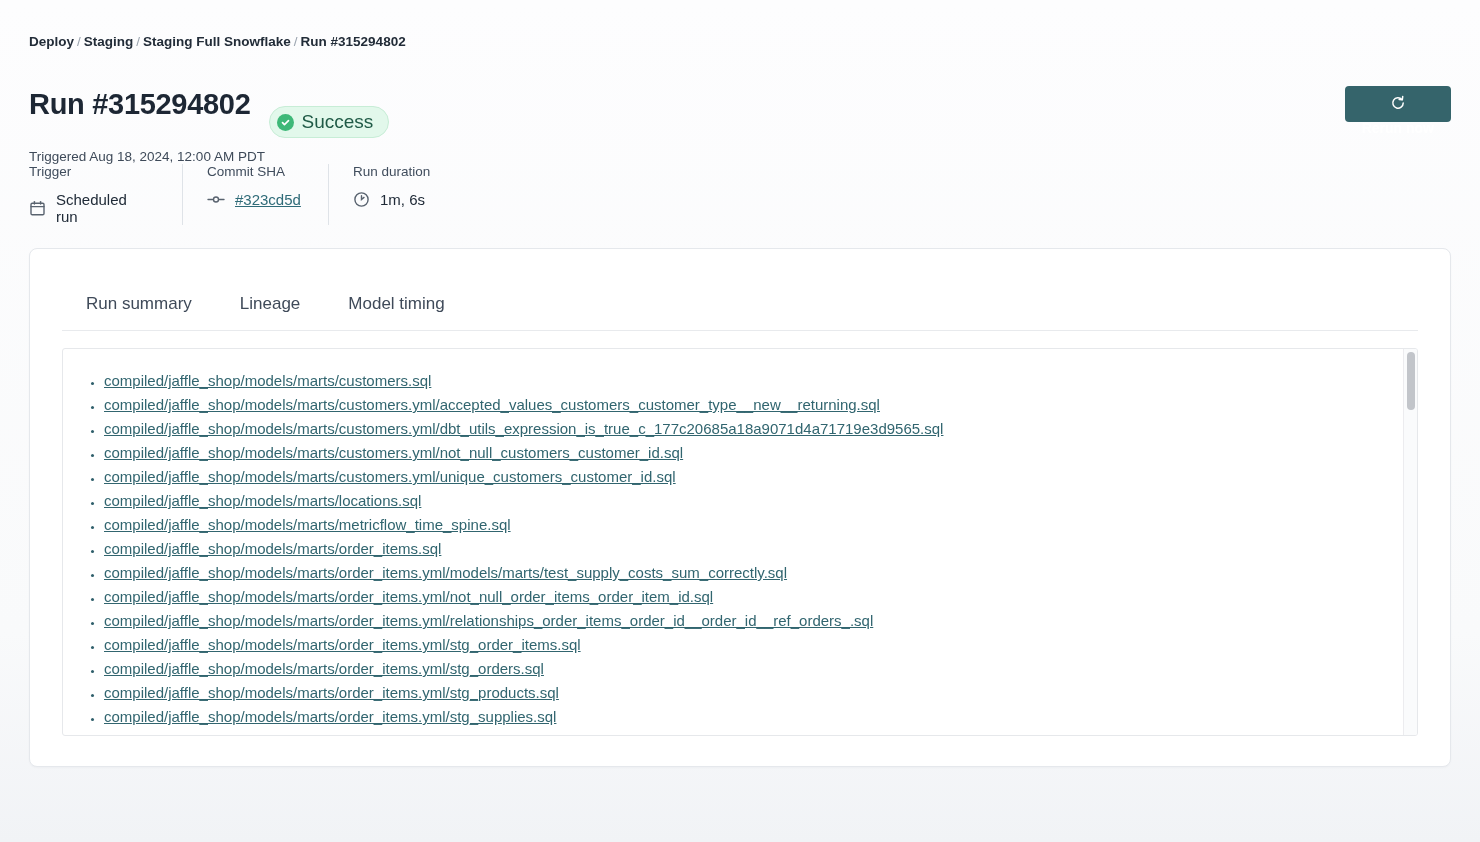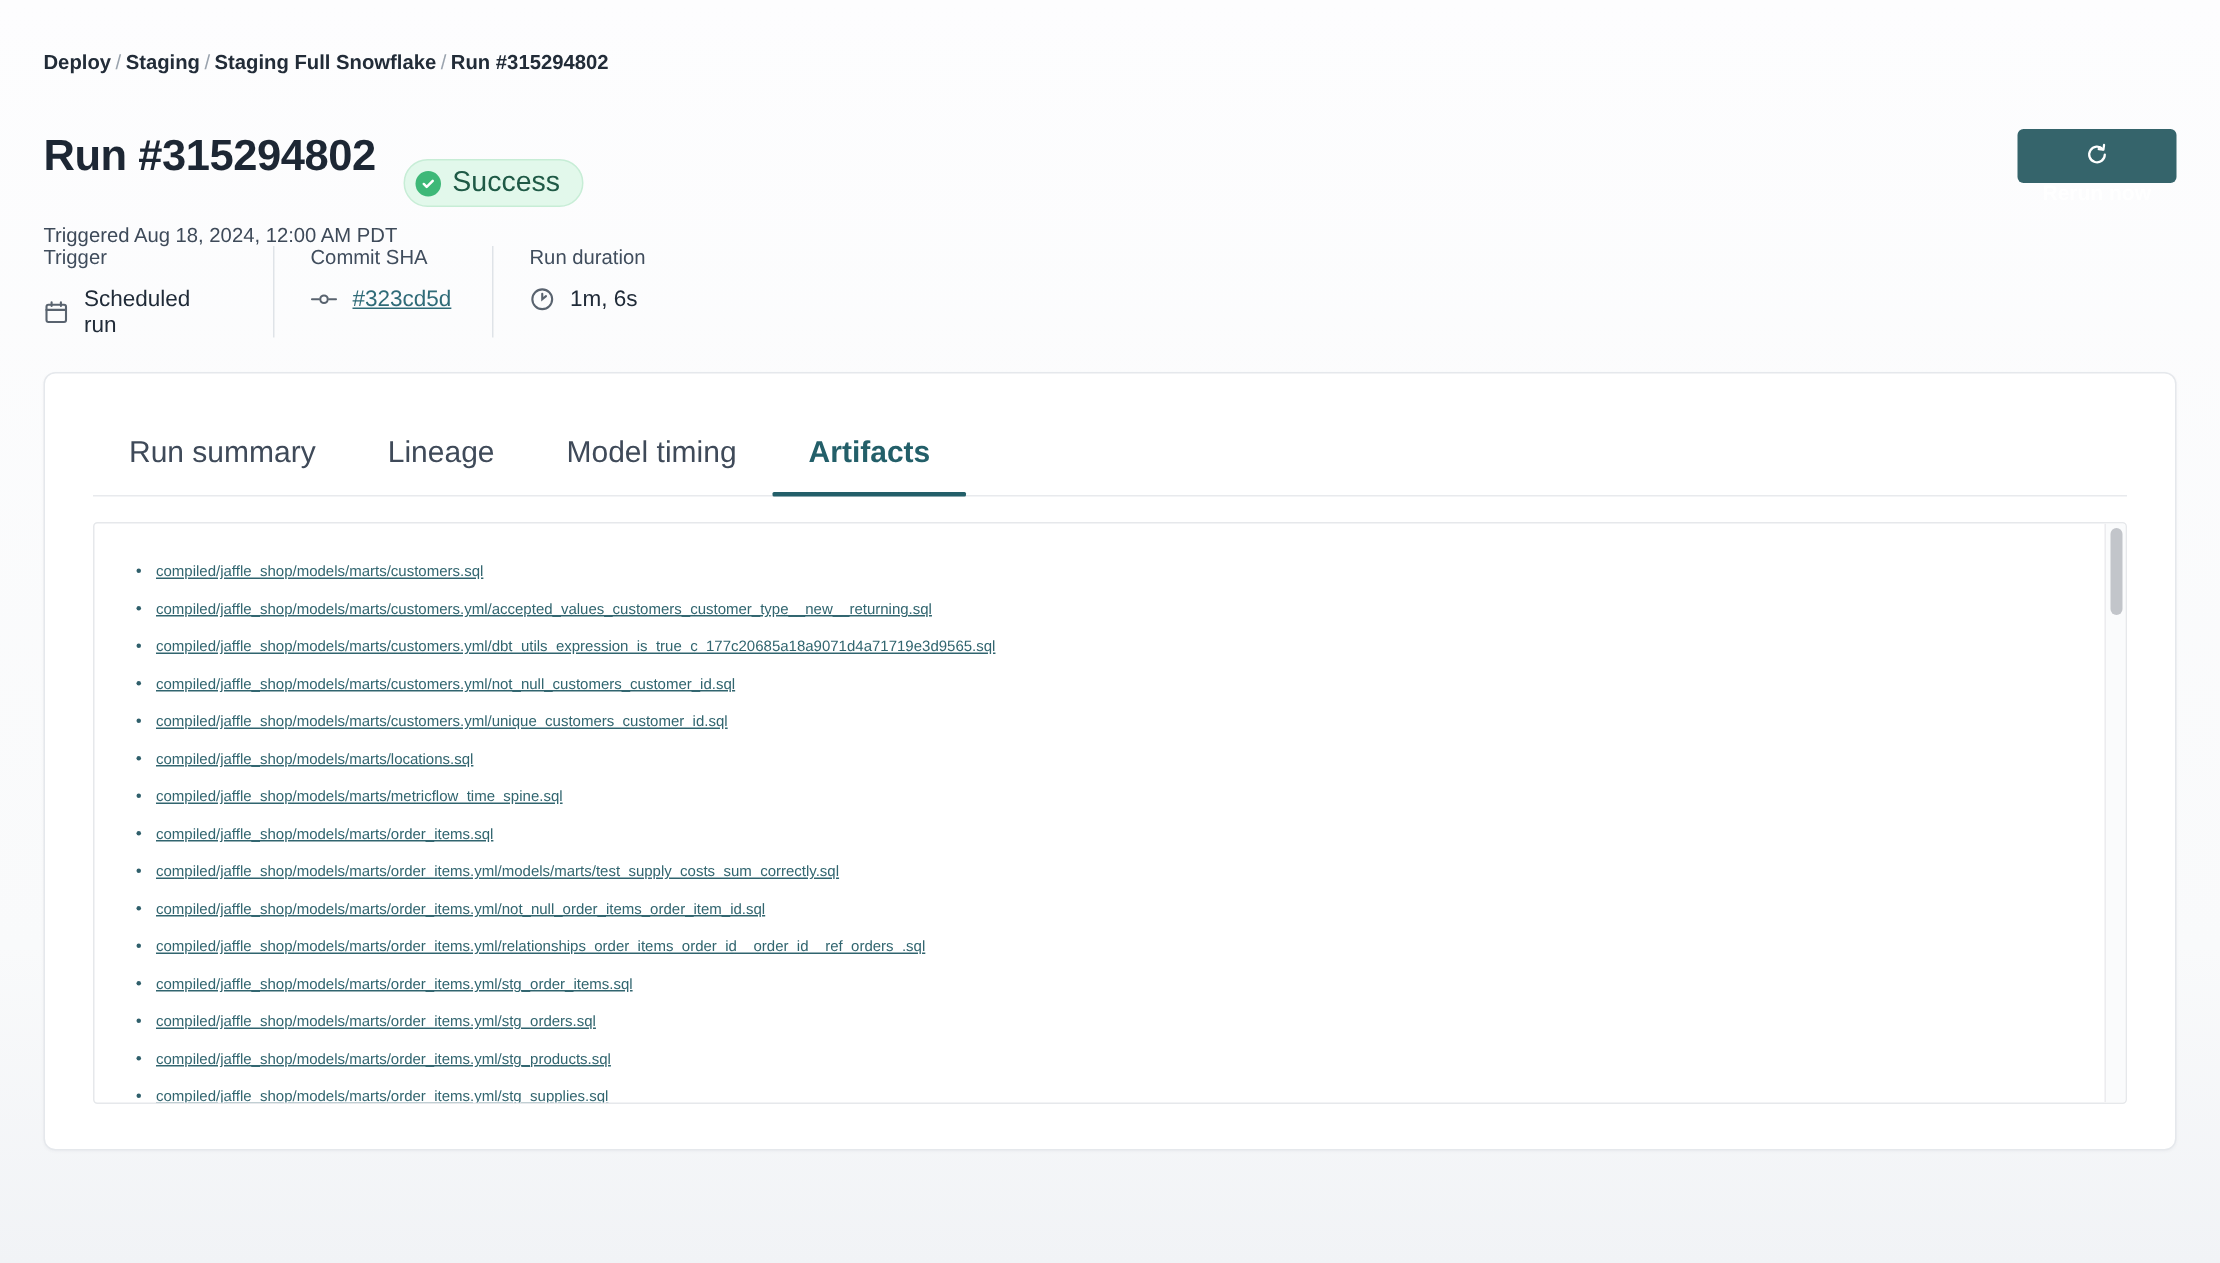--- a/index.html
+++ b/index.html
@@ -57,41 +57,41 @@
   .card {
     margin-top: 23px; background: #ffffff; border: 1px solid #e5e8ec; border-radius: 8px;
     padding: 32px 32px 30px 32px;
     box-shadow: 0 1px 2px rgba(30,40,55,0.03);
   }
 
   
   .tabs { display: flex; border-bottom: 1px solid #e8eaed; height: 50px; }
   .tab {
     padding: 0 24px 16px 24px; display: flex; align-items: flex-end;
-    font-size: 20px; color: #3f4a59; cursor: pointer; position: relative;
+    font-size: 17px; color: #3f4a59; cursor: pointer; position: relative;
   }
   .tab.active { color: #235f69; font-weight: 700; }
   .tab.active::after {
     content: ""; position: absolute; left: 0; right: 0; bottom: -1px; height: 3px;
     background: #235f69; border-radius: 1px;
   }
 
   
   .artifacts-desc { margin: 17px 0 0 0; font-size: 14px; color: #273240; }
   .artifacts-desc code {
     font-family: "DejaVu Sans Mono", monospace; font-size: 12.5px; color: #273240;
   }
 
   
   .listbox {
     position: relative; margin-top: 17px; height: 388px;
     border: 1px solid #e6e8eb; border-radius: 3px; overflow: hidden; background: #fff;
   }
   .listbox ul { margin: 0; padding: 20px 24px 0 41px; list-style: disc; }
-  .listbox li { line-height: 24px; font-size: 10px; color: #2f5f6b; }
+  .listbox li { line-height: 24px; font-size: 15px; color: #2f5f6b; }
   .listbox li::marker { color: #2f5f6b; font-size: 11px; }
   .artifact-link { color: #31656f; text-decoration: underline; cursor: pointer; white-space: nowrap; }
 
   .scroll-track {
     position: absolute; top: 0; right: 0; width: 14px; height: 100%;
     background: #fafbfc; border-left: 1px solid #ececef;
   }
   .scroll-thumb {
     position: absolute; top: 3px; left: 3px; width: 8px; height: 58px;
     border-radius: 4px; background: #c2c5ca; cursor: pointer;
@@ -178,21 +178,20 @@
         <span>1m, 6s</span>
       </div>
     </div>
   </div>
 
   <section class="card">
     <div class="tabs">
       <div class="tab">Run summary</div>
       <div class="tab">Lineage</div>
       <div class="tab">Model timing</div>
-      <div class="tab active">Artifacts</div>
     </div>
 
 
     <div class="listbox">
       <ul>
         <li><a class="artifact-link">compiled/jaffle_shop/models/marts/customers.sql</a></li>
         <li><a class="artifact-link">compiled/jaffle_shop/models/marts/customers.yml/accepted_values_customers_customer_type__new__returning.sql</a></li>
         <li><a class="artifact-link">compiled/jaffle_shop/models/marts/customers.yml/dbt_utils_expression_is_true_c_177c20685a18a9071d4a71719e3d9565.sql</a></li>
         <li><a class="artifact-link">compiled/jaffle_shop/models/marts/customers.yml/not_null_customers_customer_id.sql</a></li>
         <li><a class="artifact-link">compiled/jaffle_shop/models/marts/customers.yml/unique_customers_customer_id.sql</a></li>

